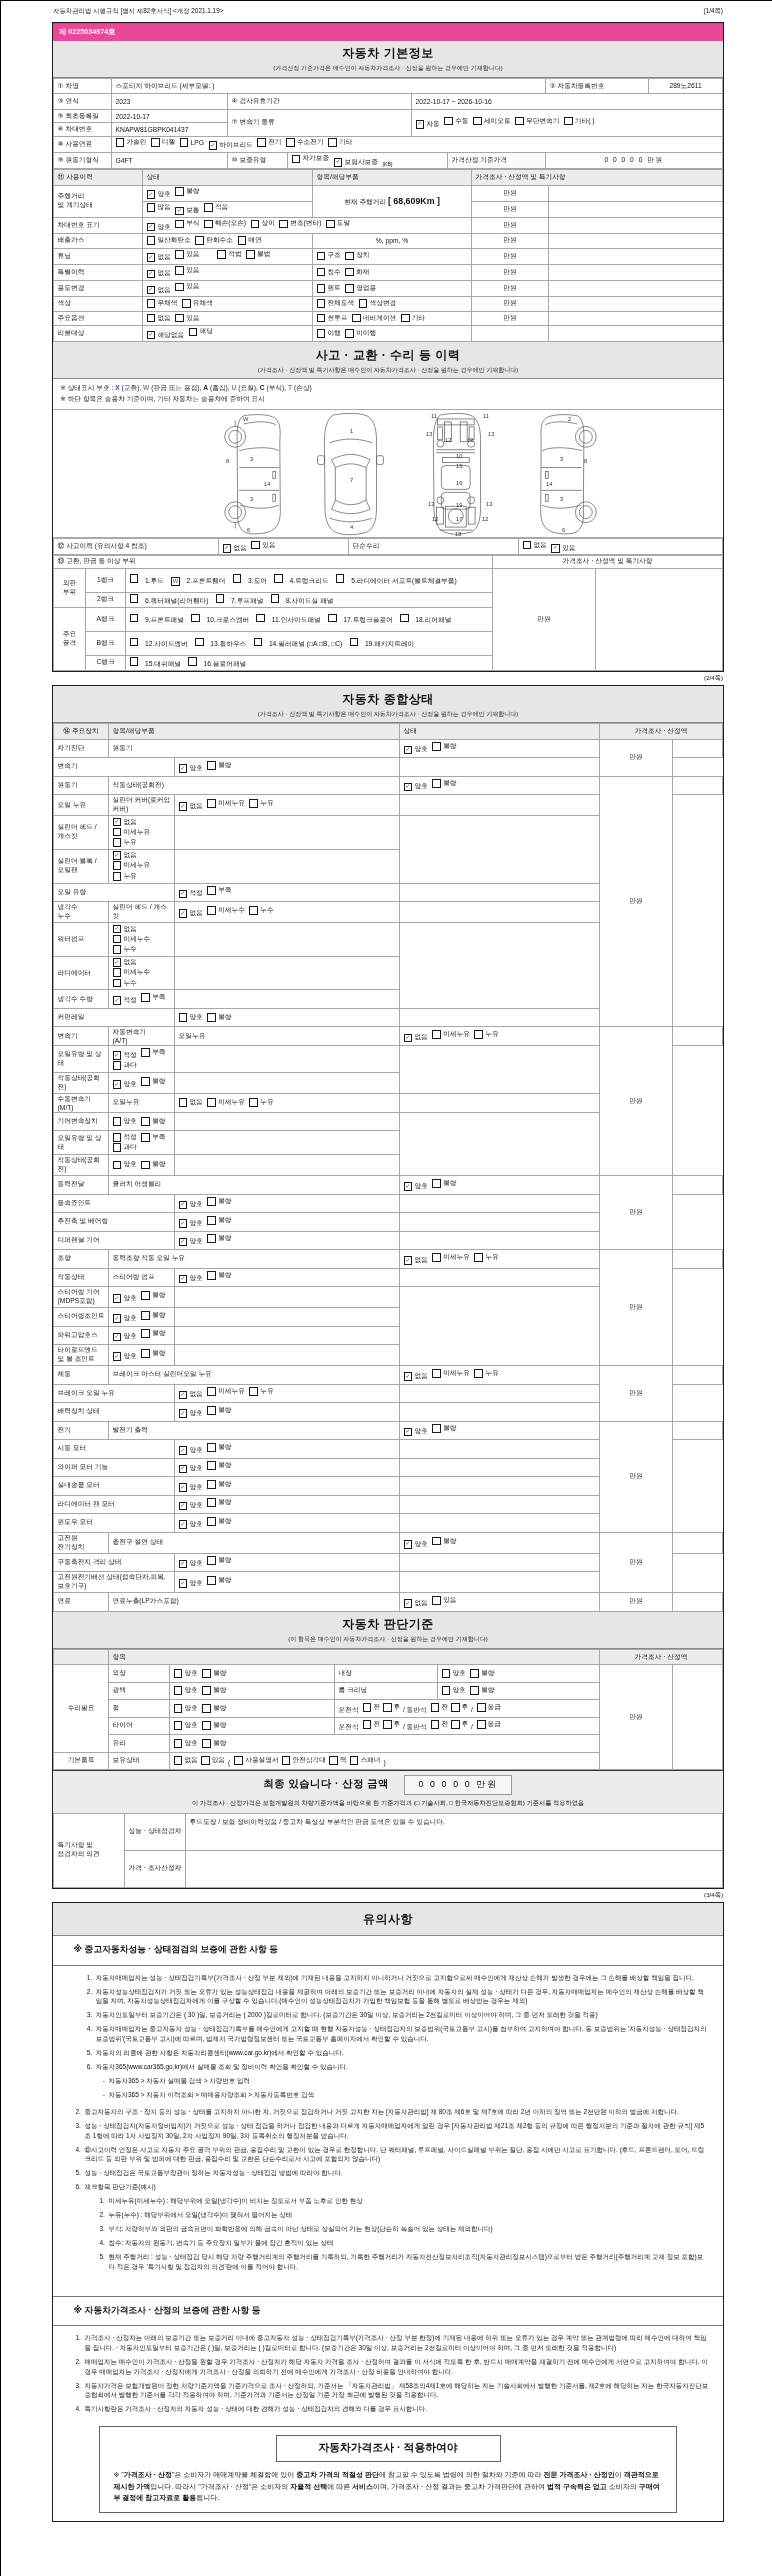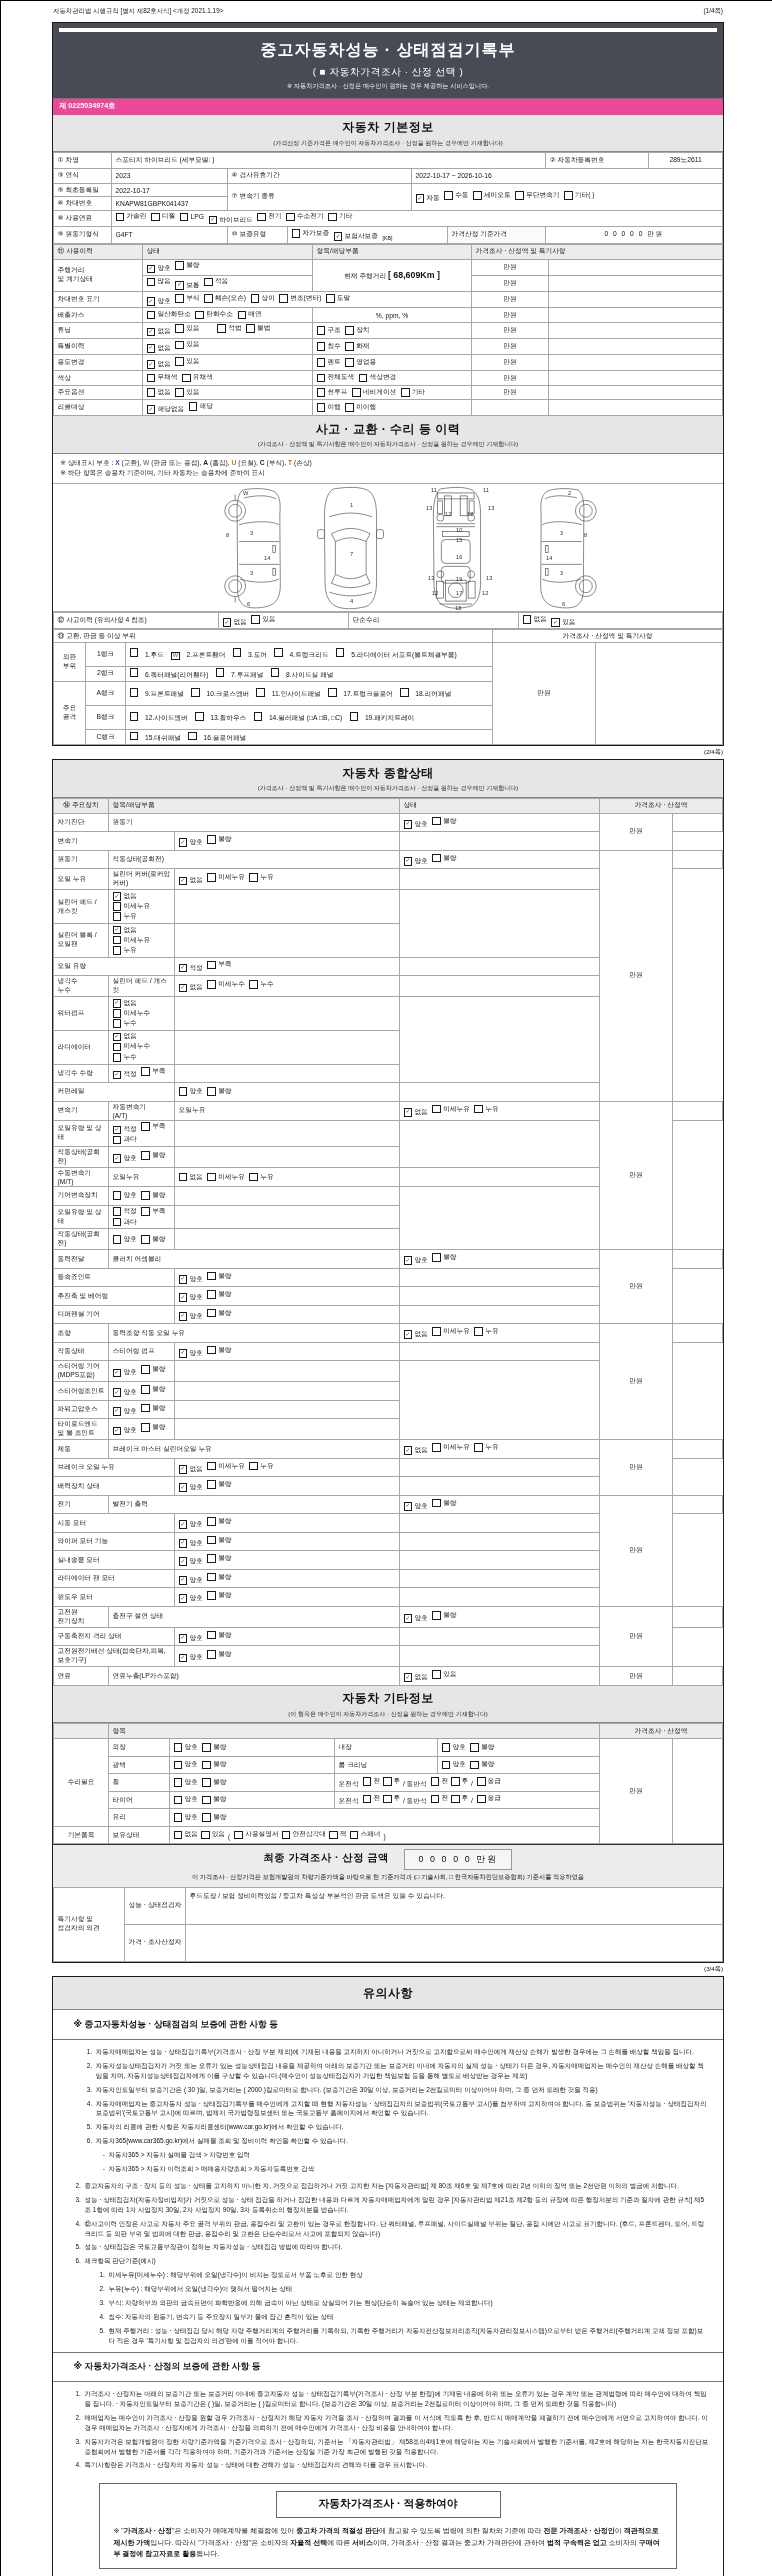--- a/index.html
+++ b/index.html
@@ -39,21 +39,21 @@
 .odometer{font-size:8.8px;font-weight:bold}
 
 .legendBox{padding:4.1px 7.2px;font-size:6.7px;line-height:1.6;border-bottom:0.5px solid #aaa}
 
 .diagramBox{position:relative;height:127px;border-bottom:0.5px solid #aaa}
 .diagramBox svg{position:absolute;top:2.1px}
 .dlab{position:absolute;font-size:5.7px;color:#333;z-index:5}
 
 .ntHead{border-bottom:0.8px solid #777;padding:8.2px 0 8.2px 20.6px;font-size:8.8px;font-weight:bold}
 .ntHead2{border-top:0.8px solid #777;border-bottom:0.8px solid #777;padding:8.2px 0 8.2px 20.6px;
- font-size:8.8px;font-weight:bold;margin-top:1px}
+ font-size:8.8px;font-weight:bold;margin-top:19px}
 .ntBody{padding:5.2px 13.4px 3.1px 15.5px}
 .ni{display:flex;padding:2.1px 0;font-size:6.5px;line-height:1.5}
 .ni .nn{flex:none;width:12.4px;text-align:right;margin-right:3.6px}
 .ni.lv2{padding-left:11.3px}
 .ni.lv3{padding-left:24px}
 .meanBox{border:0.8px solid #666;margin:7.2px 46px 8.2px;padding:0 13.4px 8.2px}
 .meanTitle{border:0.8px solid #666;width:223px;margin:7.2px auto 7.2px;text-align:center;
  font-size:10.8px;font-weight:bold;padding:5.7px 0;background:#fff}
 .meanText{font-size:7px;line-height:1.65}
 .smallcap{font-size:5.2px;vertical-align:sub}
@@ -64,26 +64,20 @@
 <div class="frame"></div>
 
 <div class="wrap">
 
   <div class="topline">
     <span>자동차관리법 시행규칙 [별지 제82호서식] &lt;개정 2021.1.19&gt;</span>
     <span>(1/4쪽)</span>
   </div>
 
   <div class="pageblock">
-    <div class="dochead">
-      <div class="stripe"></div>
-      <div class="dochead-title">중고자동차성능 · 상태점검기록부</div>
-      <div class="dochead-sub">( ■ 자동차가격조사 · 산정 선택 )</div>
-      <div class="dochead-note">※ 자동차가격조사 · 산정은 매수인이 원하는 경우 제공하는 서비스입니다.</div>
-    </div>
     <div class="docno">제 0225034974호</div>
 
     <div class="secHead">
       <div class="secTitle">자동차 기본정보</div>
       <div class="secSub">(가격산정 기준가격은 매수인이 자동차가격조사 · 산정을 원하는 경우에만 기재합니다)</div>
     </div>
     <div id="basicTable">
         <table class="tb">
           <colgroup>
             <col style="width:58px">
@@ -692,21 +686,21 @@
               <td colspan="2">연료누출(LP가스포함)</td>
               <td><span class="cb"><i class="on">✓</i>없음</span><span class="cb"><i></i>있음</span></td>
               <td class="price" rowspan="1">만원</td>
               <td class="note"></td>
             </tr>
           </tbody>
         </table>
       </div>
 
     <div class="secHead">
-      <div class="secTitle">자동차 기타정보</div>
+      <div class="secTitle">자동차 판단기준</div>
       <div class="secSub">(이 항목은 매수인이 자동차가격조사 · 산정을 원하는 경우에만 기재합니다)</div>
     </div>
     <div id="otherTable">
         <table class="tb">
           <colgroup>
             <col style="width:55px">
             <col style="width:61px">
             <col style="width:165px">
             <col style="width:103px">
             <col style="width:162px">
@@ -751,21 +745,21 @@
             <tr style="height:17.5px">
               <td class="c">기본품목</td>
               <td>보유상태</td>
               <td colspan="3"><span class="cb" style="margin-right:3.1px"><i></i>없음</span><span class="cb" style="margin-right:3.1px"><i></i>있음</span><span class="cbtx">(</span><span class="cb" style="margin-right:3.1px"><i></i>사용설명서</span><span class="cb" style="margin-right:3.1px"><i></i>안전삼각대</span><span class="cb" style="margin-right:3.1px"><i></i>잭</span><span class="cb" style="margin-right:3.1px"><i></i>스패너</span><span class="cbtx">)</span></td>
             </tr>
           </tbody>
         </table>
       </div>
 
     <div style="background:#ececec;border-top:1px solid #333;padding:4.1px 0 4.6px;text-align:center">
-      <span style="font-size:10.3px;font-weight:bold;letter-spacing:0.5px">최종 가격조사 · 산정 금액</span>
+      <span style="font-size:10.3px;font-weight:bold;letter-spacing:0.5px">최종 있습니다 · 산정 금액</span>
       <span style="display:inline-block;border:0.5px solid #999;background:#f6f6f6;padding:3.1px 13.4px;margin-left:13.4px;font-size:8.8px;letter-spacing:2.1px">0 0 0 0 0 만원</span>
       <div style="font-size:6.2px;margin-top:3.6px">이 가격조사 · 산정가격은 보험개발원의 차량기준가액을 바탕으로 한 기준가격과 (□ 기술사회, □ 한국자동차진단보증협회) 기준서를 적용하였음</div>
     </div>
     <div id="opinionTable">
         <table class="tb">
           <colgroup>
             <col style="width:71px">
             <col style="width:61px">
             <col>
           </colgroup>

